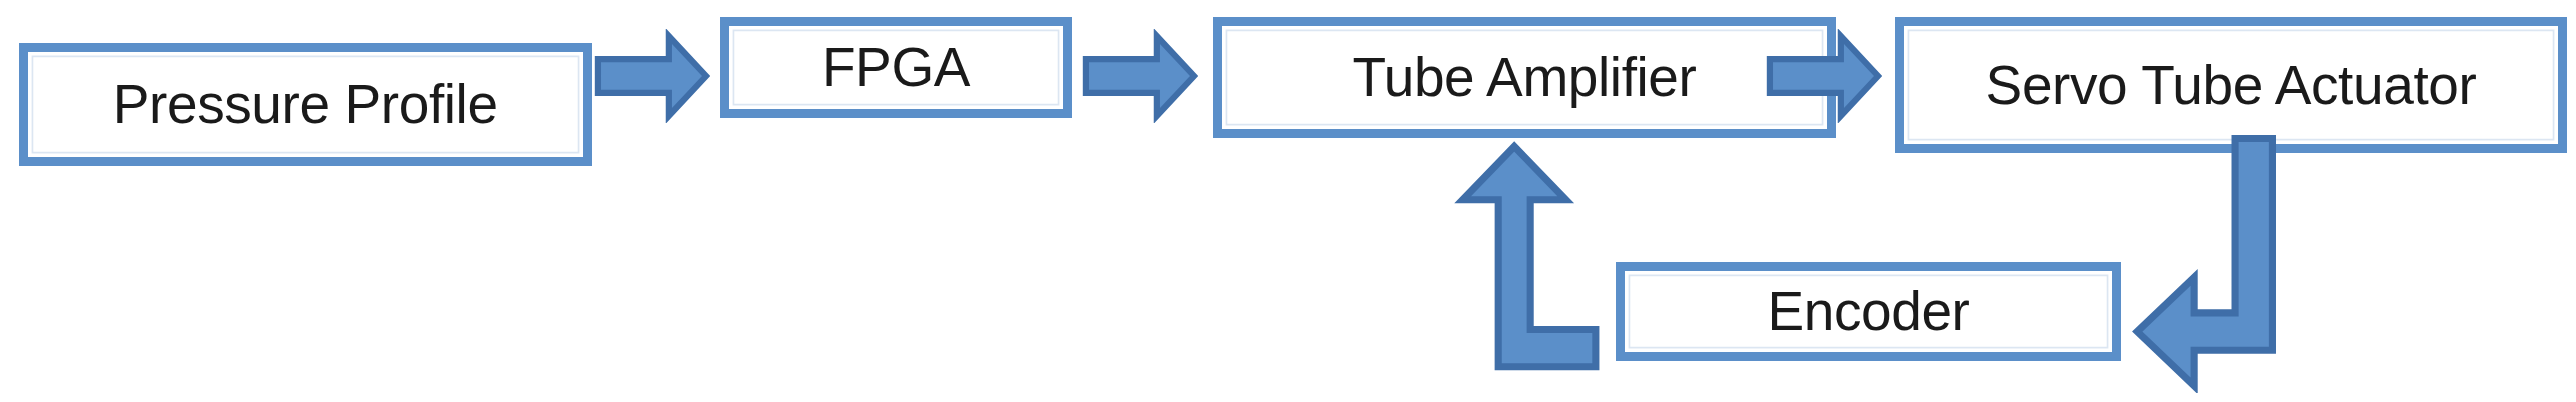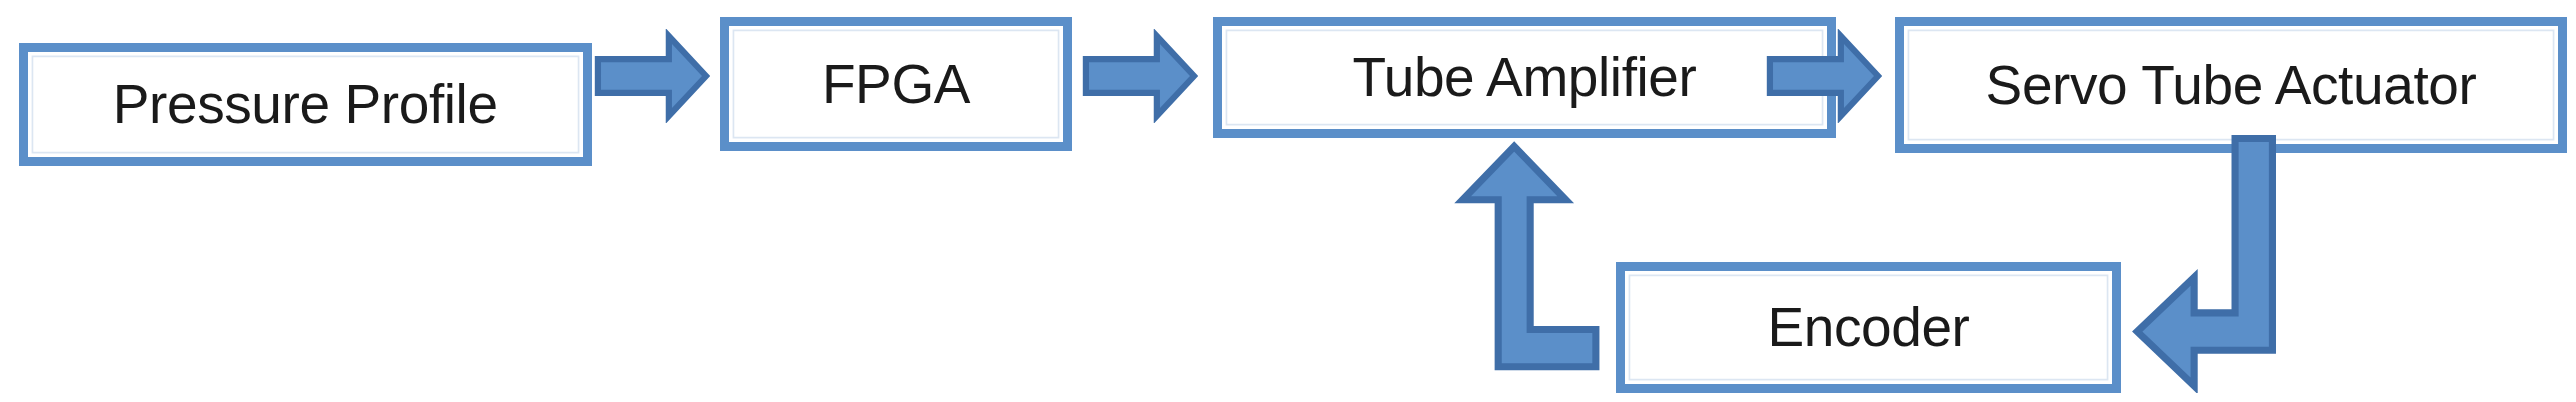--- a/index.html
+++ b/index.html
@@ -47,21 +47,21 @@
   <div class="node" style="left:18.7px; top:15px; width:573px; height:123px;margin-top:28px;">
     <span class="node-label">Pressure Profile</span>
   </div>
 
   <div class="arrow" style="left:594px; top:29px; width:116px; height:94px;">
     <svg width="116" height="94" viewBox="0 0 130 106">
       <path d="M4,34 L84,34 L84,8 L126,53 L84,98 L84,72 L4,72 Z" fill="#5B8FC9" stroke="#3F6EA8" stroke-width="7" stroke-linejoin="miter"></path>
     </svg>
   </div>
 
-  <div class="node" style="left:720px; top:17px; width:352px; height:134px;">
+  <div class="node" style="left:720px; top:17px; width:352px; height:101px;">
     <span class="node-label">FPGA</span>
   </div>
 
   <div class="arrow" style="left:1082px; top:29px; width:116px; height:94px;">
     <svg width="116" height="94" viewBox="0 0 130 106">
       <path d="M4,34 L84,34 L84,8 L126,53 L84,98 L84,72 L4,72 Z" fill="#5B8FC9" stroke="#3F6EA8" stroke-width="7" stroke-linejoin="miter"></path>
     </svg>
   </div>
 
   <div class="node" style="left:1213px; top:17px; width:623px; height:121px;">
@@ -77,21 +77,21 @@
   <div class="node" style="left:1895px; top:17px; width:672px; height:136px;">
     <span class="node-label">Servo Tube Actuator</span>
   </div>
 
   <div class="arrow" style="left:2130px; top:135px; width:187px; height:258px;">
     <svg width="187" height="258" viewBox="0 0 210 290">
       <path d="M118,4 L160,4 L160,242 L72,242 L72,282 L8,221 L72,160 L72,200 L118,200 Z" fill="#5B8FC9" stroke="#3F6EA8" stroke-width="8" stroke-linejoin="miter"></path>
     </svg>
   </div>
 
-  <div class="node" style="left:1616px; top:262px; width:505px; height:131px;">
+  <div class="node" style="left:1616px; top:262px; width:505px; height:99px;">
     <span class="node-label">Encoder</span>
   </div>
 
   <div class="arrow" style="left:1452px; top:141px; width:151px; height:233px;">
     <svg width="151" height="233" viewBox="0 0 170 262">
       <path d="M52,66 L12,66 L70,6 L128,66 L88,66 L88,212 L162,212 L162,254 L52,254 Z" fill="#5B8FC9" stroke="#3F6EA8" stroke-width="8" stroke-linejoin="miter"></path>
     </svg>
   </div>
 
 </div>

